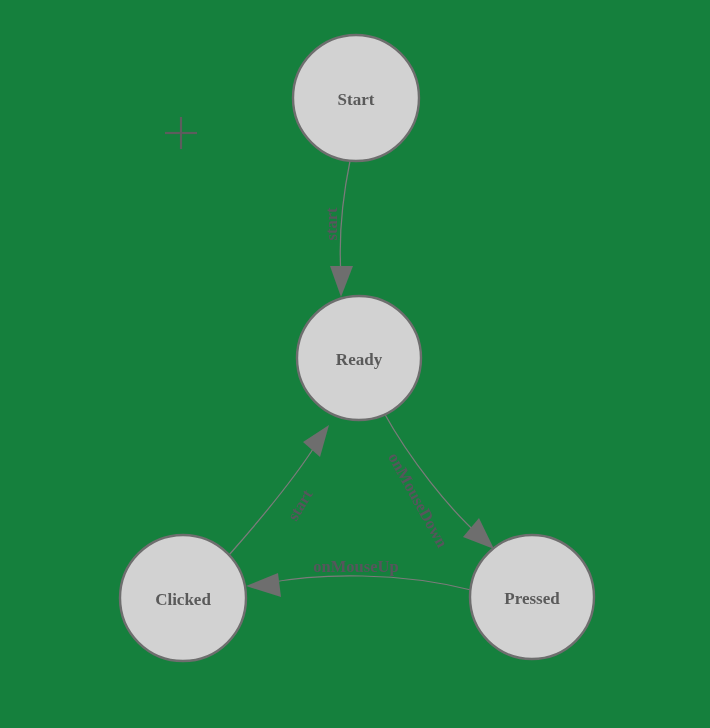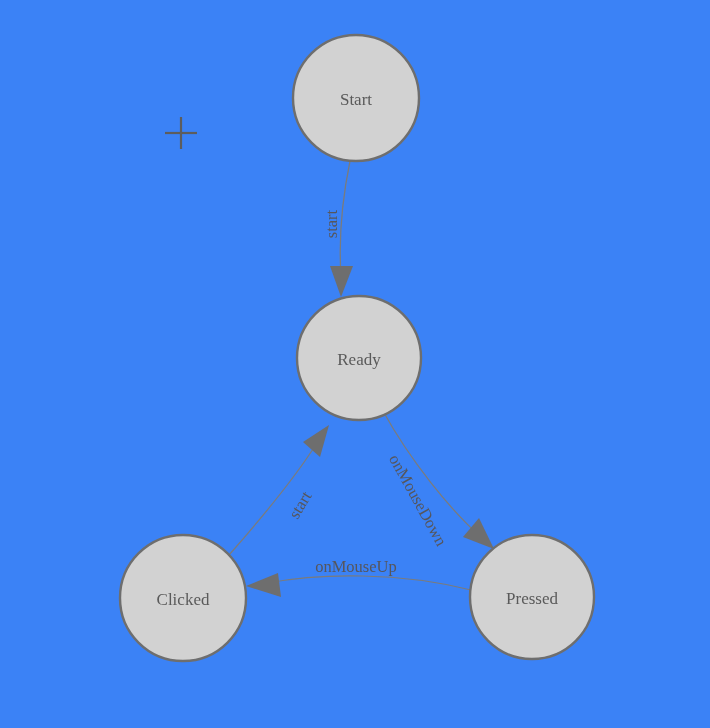--- a/index.html
+++ b/index.html
@@ -10,21 +10,22 @@
   body {
     width: 710px;
     height: 728px;
     overflow: hidden;
     font-family: "Liberation Serif", "DejaVu Serif", serif;
   }
   #canvas-root {
     position: relative;
     width: 710px;
     height: 728px;
-    background: #3b82f6;
+    background: #15803d;
+    font-weight: bold;
   }
   #diagram-svg {
     position: absolute;
     top: 0;
     left: 0;
     width: 710px;
     height: 728px;
     display: block;
   }
   .node-circle {

